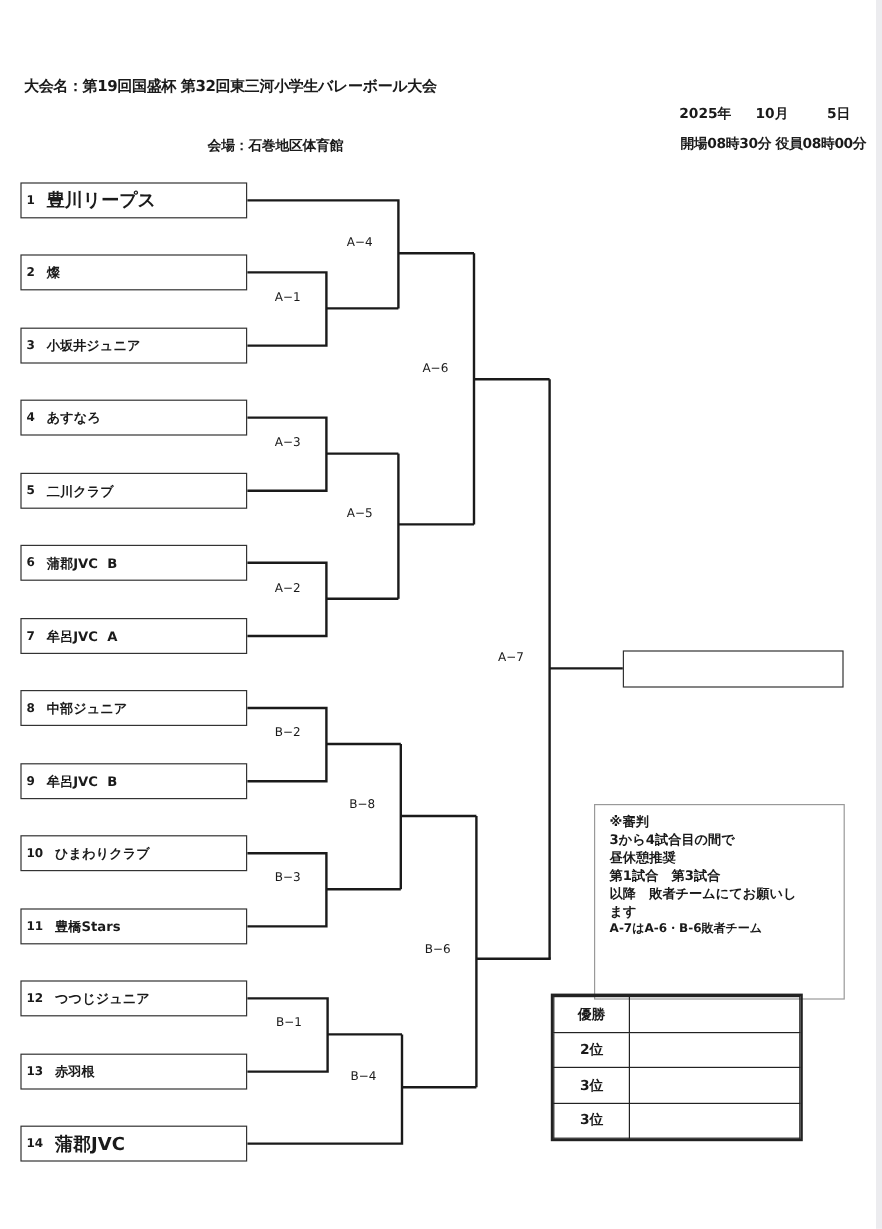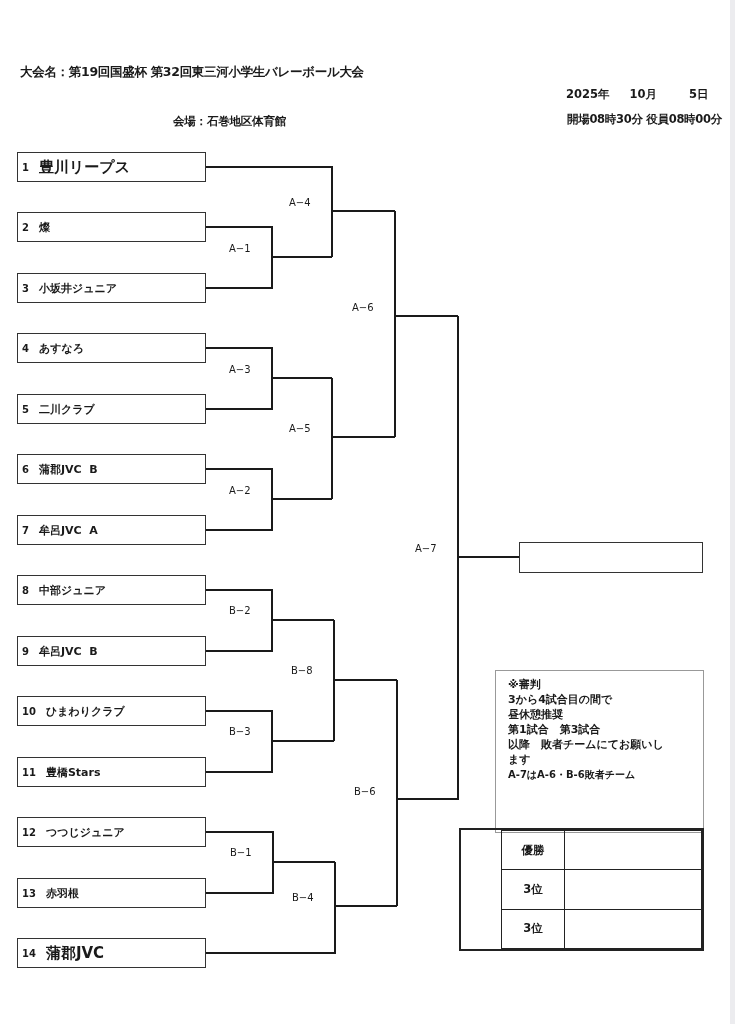--- a/index.html
+++ b/index.html
@@ -14,21 +14,21 @@
   .team { position:absolute; left:17px; width:189px; height:30px; border:1.5px solid #333; box-sizing:border-box;
           display:flex; align-items:center; padding-left:4px; font-size:11px; font-weight:bold; white-space:nowrap; background:#fff; }
   .team .seed { font-size:10px; font-weight:bold; margin-right:10px; }
   .team.big .tname { font-size:15px; }
   svg.bracket { position:absolute; left:0; top:0; }
   .mlabel { position:absolute; font-size:10px; font-weight:normal; white-space:nowrap; text-align:left; width:40px; }
   .result-box { position:absolute; left:519px; top:542px; width:184px; height:31px; border:1.5px solid #333; box-sizing:border-box; background:#fff; }
   .note { position:absolute; left:495px; top:670px; width:209px; height:163px; border:1px solid #999; box-sizing:border-box;
           padding:6px 0 0 12px; font-size:11px; font-weight:bold; line-height:15px; }
   .note .small { font-size:10px; }
-  .ranking { position:absolute; left:459px; top:828px; width:245px; height:123px; border:2.5px solid #222; box-sizing:border-box; border-collapse:collapse;padding-left:40px; }
+  .ranking { position:absolute; left:459px; top:828px; width:210px; height:123px; border:2.5px solid #222; box-sizing:border-box; border-collapse:collapse; }
   .ranking table { width:100%; height:100%; border-collapse:collapse; }
   .ranking td { border:1.5px solid #222; font-size:11.5px; font-weight:bold; text-align:center; }
   .ranking td.label { width:60px; }
 </style>
 </head>
 <body>
 
 <div class="page-edge"></div>
 
 <div class="title">大会名：第19回国盛杯 第32回東三河小学生バレーボール大会</div>
@@ -170,20 +170,24 @@
 </div>
 
 <div class="ranking">
   <table>
     <tbody>
         <tr>
       <td class="label">優勝</td>
       <td></td>
     </tr>
     <tr>
+      <td class="label">2位</td>
+      <td></td>
+    </tr>
+    <tr>
       <td class="label">3位</td>
       <td></td>
     </tr>
     <tr>
       <td class="label">3位</td>
       <td></td>
     </tr>
   </tbody>
     </table>
 </div>

